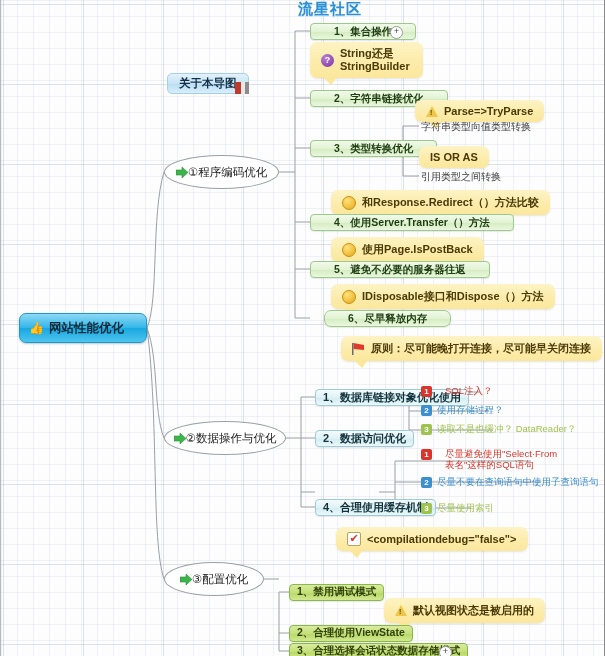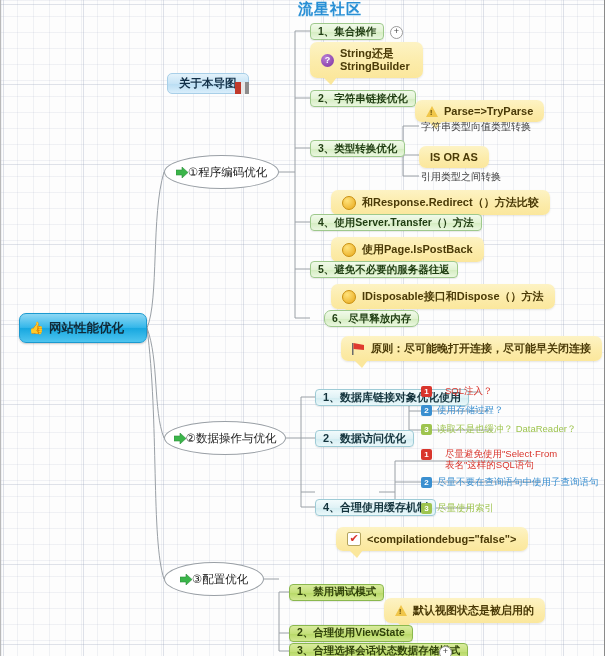--- a/index.html
+++ b/index.html
@@ -58,21 +58,21 @@
   .b1{left:163px;top:155px;width:115px;}
   .b2{left:163px;top:421px;width:122px;}
   .b3{left:163px;top:562px;width:100px;}
 
   
   .green{
     border:1px solid #9ec98c;
     border-radius:4px;
     background:linear-gradient(to bottom,#f1faea 0%,#e2f3d3 50%,#d4ecc0 51%,#eaf7df 100%);
     font-size:10.5px;font-weight:bold;color:#1f3d12;
-    padding:2px 7px;height:17px;line-height:13px;
+    padding:2px 23px;height:17px;line-height:13px;
     box-shadow:0 1px 1px rgba(0,0,0,.08);
     display:flex;align-items:center;
   }
   
   .green2{
     border:1px solid #8ab84e;
     border-radius:4px;
     background:linear-gradient(to bottom,#d9eb9e 0%,#c4e07a 50%,#b6d865 51%,#d2e891 100%);
     font-size:10.5px;font-weight:bold;color:#30420a;
     padding:2px 7px;height:17px;line-height:13px;

